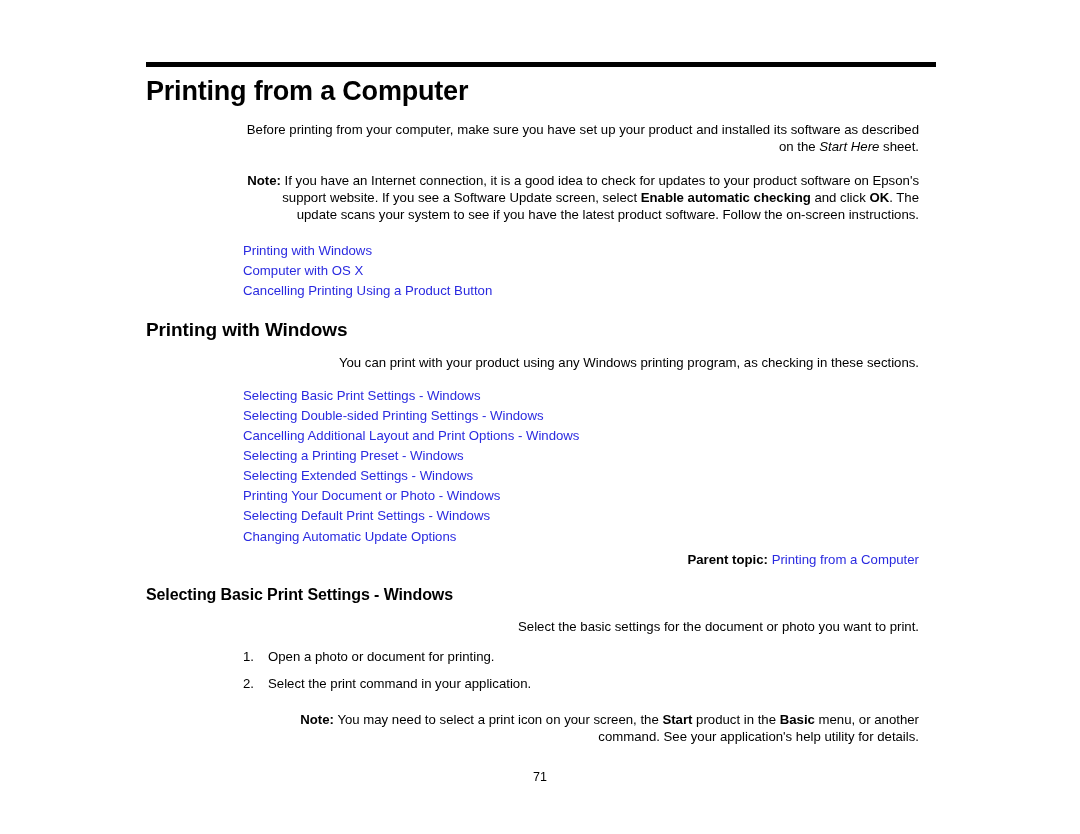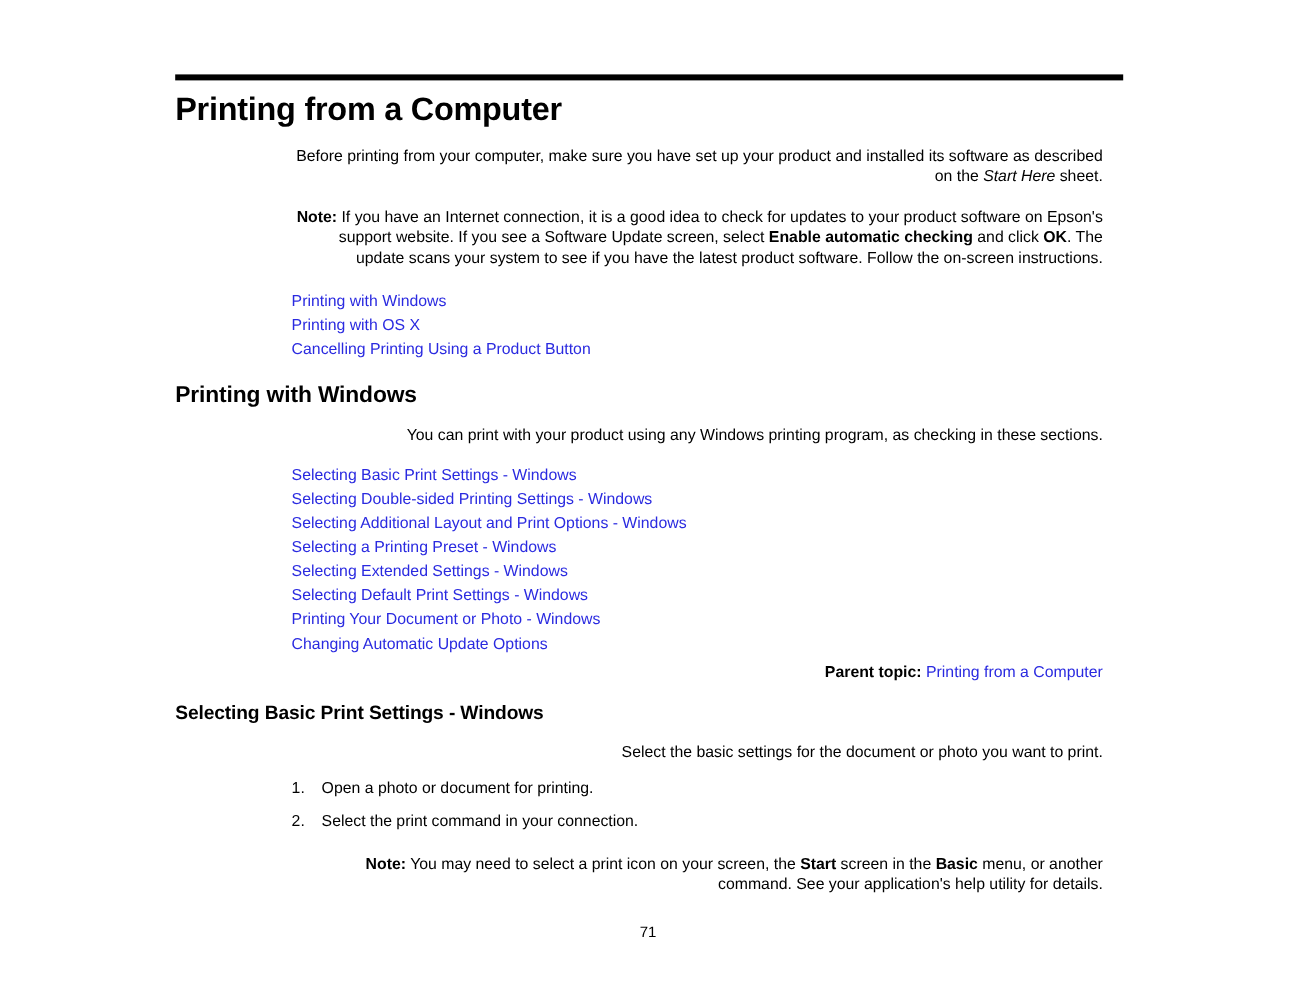--- a/index.html
+++ b/index.html
@@ -147,44 +147,44 @@
       <p class="body"><span>Before printing from your computer, make sure you have set up your product and installed its software as described on the </span><span class="ital">Start Here</span><span> sheet.</span></p>
 
       <div class="sp-b"></div>
 
       <p class="body note"><span class="bold">Note:</span><span> If you have an Internet connection, it is a good idea to check for updates to your product software on Epson's support website. If you see a Software Update screen, select </span><span class="bold">Enable automatic checking</span><span> and click </span><span class="bold">OK</span><span>. The update scans your system to see if you have the latest product software. Follow the on-screen instructions.</span></p>
 
       <div class="sp-b"></div>
 
       <div class="linklist">
         <a class="link">Printing with Windows</a>
-        <a class="link">Printing with OS X</a>
+        <a class="link">Computer with OS X</a>
         <a class="link">Cancelling Printing Using a Product Button</a>
       </div>
     </div>
 
     <div class="sp-b"></div>
 
     <h2 class="section-title">Printing with Windows</h2>
 
     <div class="sp-c"></div>
 
     <div class="indent">
       <p class="body">You can print with your product using any Windows printing program, as checking in these sections.</p>
 
       <div class="sp-c"></div>
 
       <div class="linklist">
         <a class="link">Selecting Basic Print Settings - Windows</a>
         <a class="link">Selecting Double-sided Printing Settings - Windows</a>
-        <a class="link">Selecting Additional Layout and Print Options - Windows</a>
+        <a class="link">Cancelling Additional Layout and Print Options - Windows</a>
         <a class="link">Selecting a Printing Preset - Windows</a>
         <a class="link">Selecting Extended Settings - Windows</a>
+        <a class="link">Printing Your Document or Photo - Windows</a>
         <a class="link">Selecting Default Print Settings - Windows</a>
-        <a class="link">Printing Your Document or Photo - Windows</a>
         <a class="link">Changing Automatic Update Options</a>
       </div>
 
       <div style="height:5px"></div>
 
       <p class="body"><span class="bold">Parent topic:</span><span>&nbsp;</span><a class="link-inline">Printing from a Computer</a></p>
     </div>
 
     <div class="sp-b"></div>
 
@@ -197,28 +197,28 @@
 
       <div class="sp-c"></div>
 
       <ol class="steps">
         <li class="step">
           <span class="num">1.</span>
           <span>Open a photo or document for printing.</span>
         </li>
         <li class="step">
           <span class="num">2.</span>
-          <span>Select the print command in your connection.</span>
+          <span>Select the print command in your application.</span>
         </li>
       </ol>
 
       <div style="height:10px"></div>
 
       <div style="margin-left:25px;width:651px">
-        <p class="body note"><span class="bold">Note:</span><span> You may need to select a print icon on your screen, the </span><span class="bold">Start</span><span> screen in the </span><span class="bold">Basic</span><span> menu, or another command. See your application's help utility for details.</span></p>
+        <p class="body note"><span class="bold">Note:</span><span> You may need to select a print icon on your screen, the </span><span class="bold">Start</span><span> product in the </span><span class="bold">Basic</span><span> menu, or another command. See your application's help utility for details.</span></p>
       </div>
     </div>
 
   </div>
 
   <div class="pagenum">71</div>
 
 </div>
 
 </body></html>

